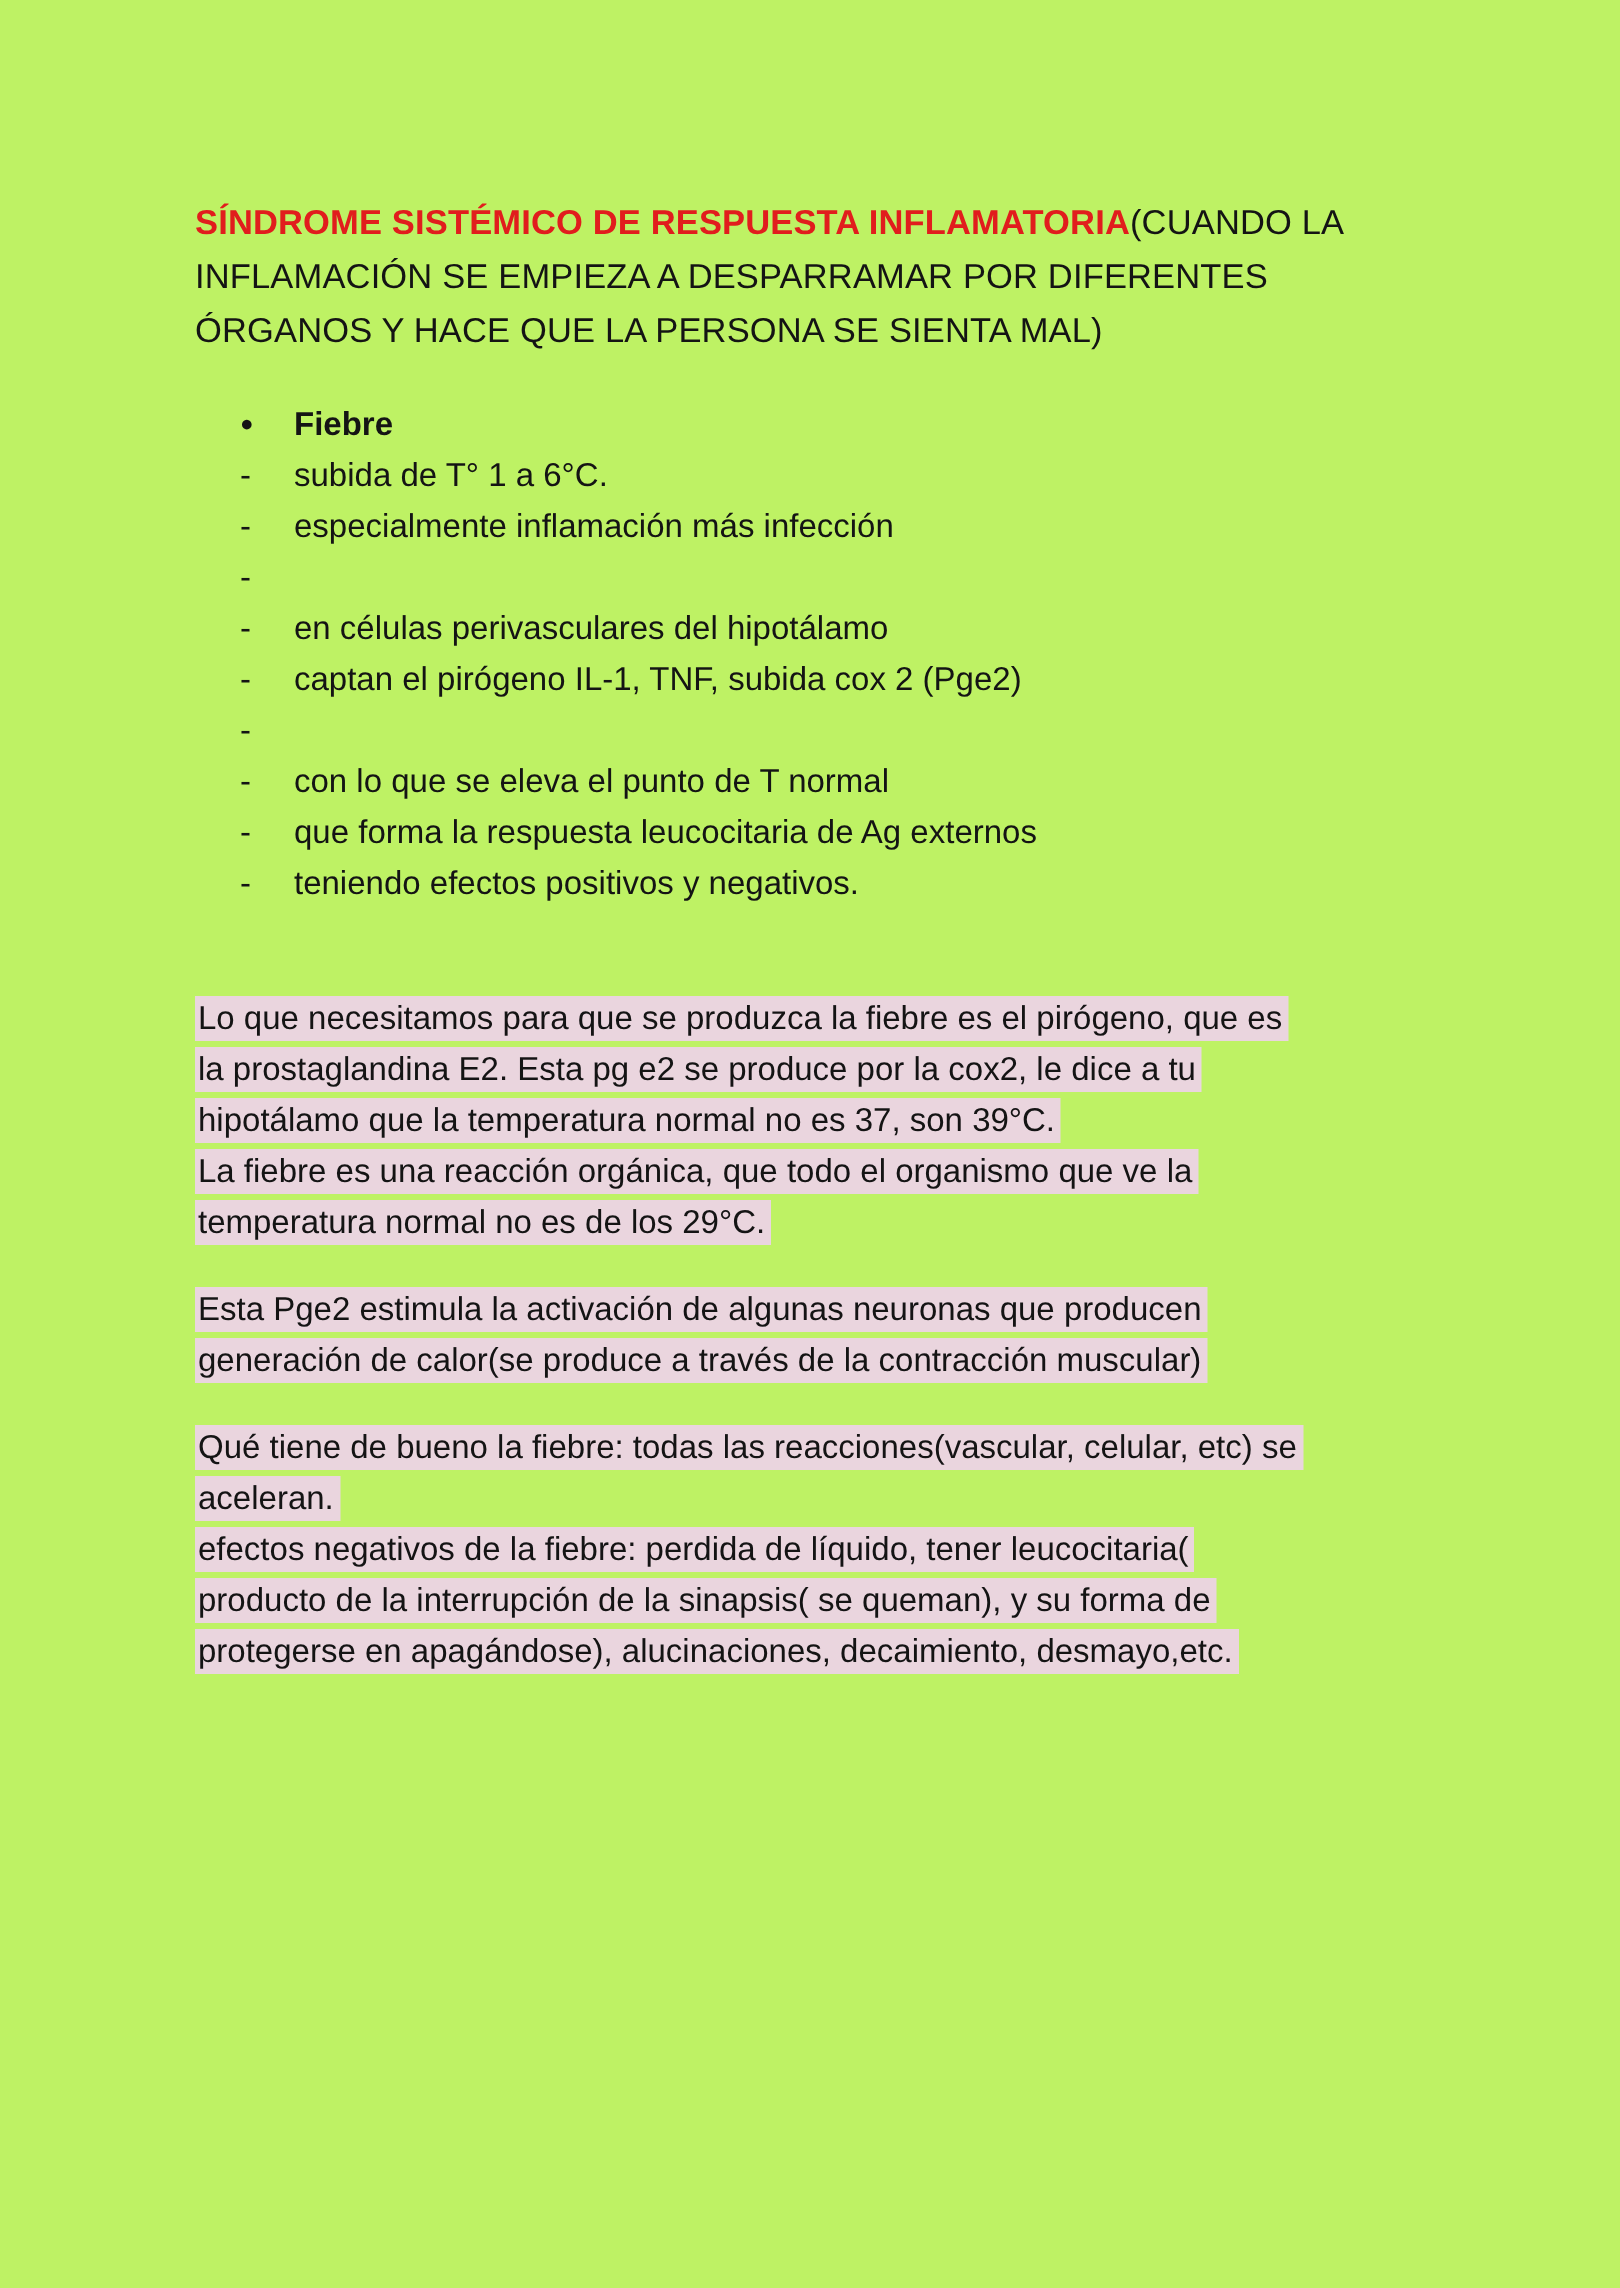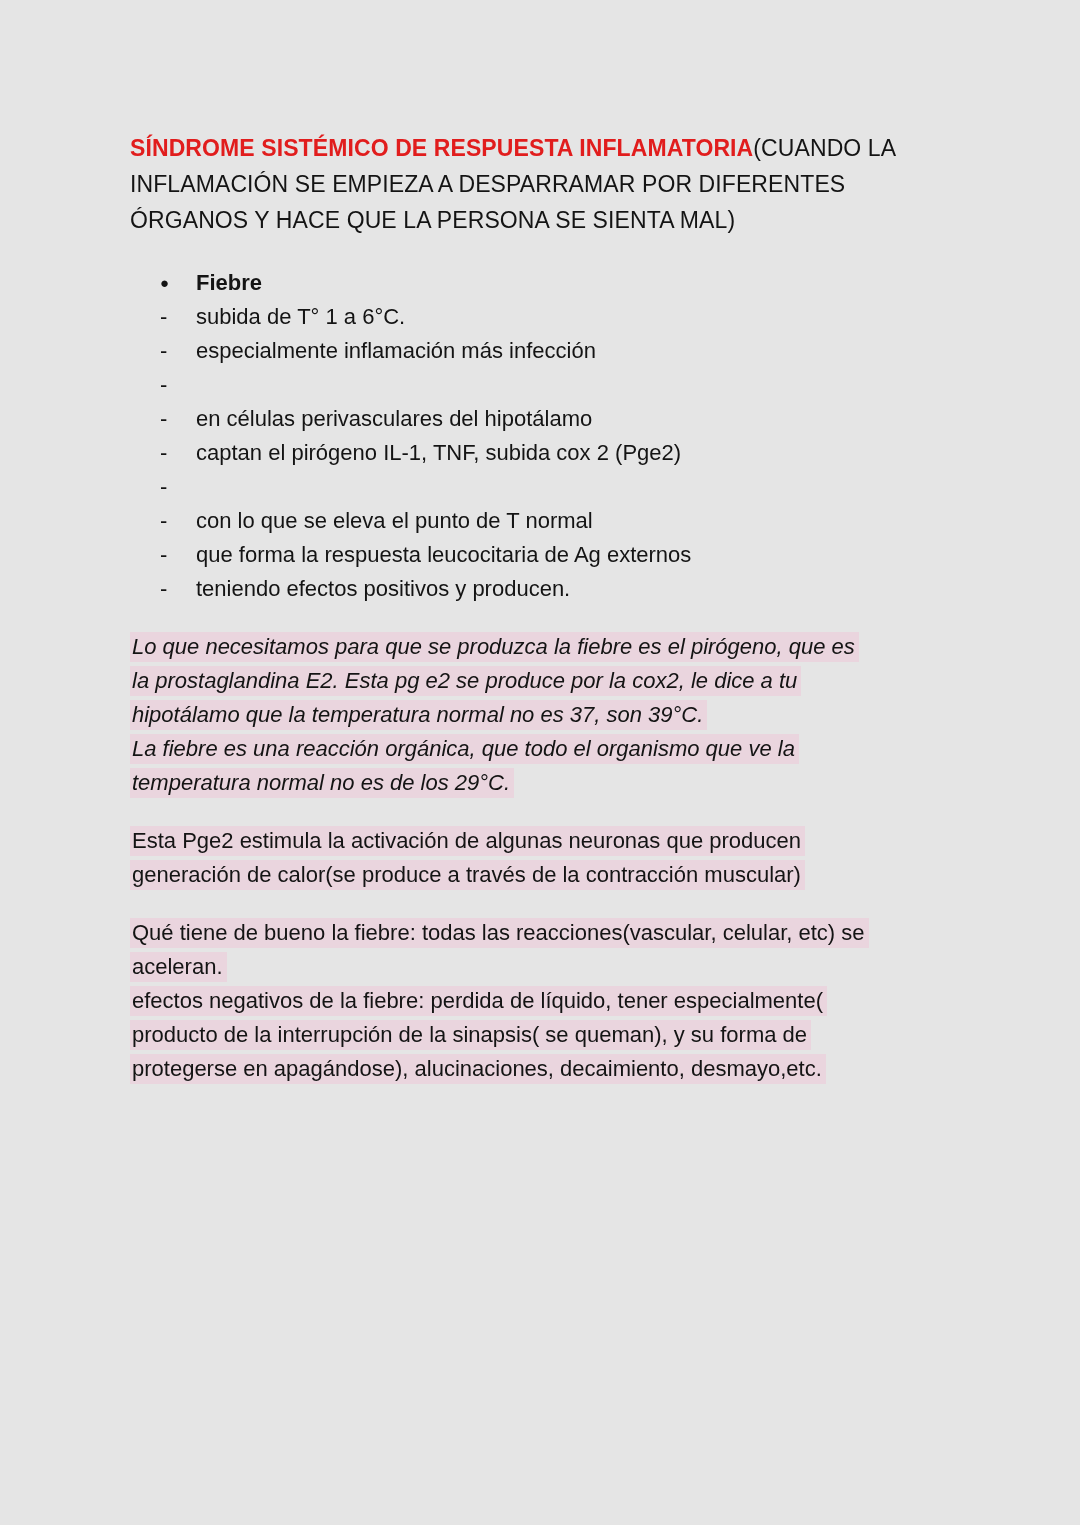--- a/index.html
+++ b/index.html
@@ -1,21 +1,21 @@
 <!DOCTYPE html>
 <html style="--title-red: #e11d1d; --highlight-pink: #ead5de; --text-black: #141414;"><head>
 <meta charset="utf-8">
 <style>
   * { margin: 0; padding: 0; box-sizing: border-box; }
   html, body { background: #ffffff; }
   .doc-page {
     position: relative;
     width: 1080px;
     height: 1525px;
-    background: #e5e5e5;
+    background: #bef264;
     font-family: "Liberation Sans", "DejaVu Sans", sans-serif;
     color: var(--text-black, #141414);
     overflow: hidden;
   }
   .doc-content {
     position: absolute;
     top: 130px;
     left: 130px;
     width: 822px;
   }
@@ -50,21 +50,21 @@
     font-size: 15px;
     line-height: 34px;
   }
   .heading-text {
     font-weight: bold;
   }
   .hl-block {
     font-size: 22px;
     line-height: 34px;
   }
-  .hl-block.first { margin-top: 24px; font-style: italic; }
+  .hl-block.first { margin-top: 56px; }
   .hl-block.next  { margin-top: 24px; }
   .hl-line { height: 34px; white-space: nowrap; }
   .hl-line > span {
     background: var(--highlight-pink, #ead5de);
     padding: 2px 4px 3px 2px;
   }
 </style>
 </head>
 <body>
 
@@ -103,39 +103,39 @@
       <div class="list-row">
         <span class="list-marker">-</span>
         <span>con lo que se eleva el punto de T normal</span>
       </div>
       <div class="list-row">
         <span class="list-marker">-</span>
         <span>que forma la respuesta leucocitaria de Ag externos</span>
       </div>
       <div class="list-row">
         <span class="list-marker">-</span>
-        <span>teniendo efectos positivos y producen.</span>
+        <span>teniendo efectos positivos y negativos.</span>
       </div>
     </div>
 
     <div class="hl-block first">
       <div class="hl-line"><span>Lo que necesitamos para que se produzca la fiebre es el pirógeno, que es</span></div>
       <div class="hl-line"><span>la prostaglandina E2. Esta pg e2 se produce por la cox2, le dice a tu</span></div>
       <div class="hl-line"><span>hipotálamo que la temperatura normal no es 37, son 39°C.</span></div>
       <div class="hl-line"><span>La fiebre es una reacción orgánica, que todo el organismo que ve la</span></div>
       <div class="hl-line"><span>temperatura normal no es de los 29°C.</span></div>
     </div>
 
     <div class="hl-block next">
       <div class="hl-line"><span>Esta Pge2 estimula la activación de algunas neuronas que producen</span></div>
       <div class="hl-line"><span>generación de calor(se produce a través de la contracción muscular)</span></div>
     </div>
 
     <div class="hl-block next">
       <div class="hl-line"><span>Qué tiene de bueno la fiebre: todas las reacciones(vascular, celular, etc) se</span></div>
       <div class="hl-line"><span>aceleran.</span></div>
-      <div class="hl-line"><span>efectos negativos de la fiebre: perdida de líquido, tener especialmente(</span></div>
+      <div class="hl-line"><span>efectos negativos de la fiebre: perdida de líquido, tener leucocitaria(</span></div>
       <div class="hl-line"><span>producto de la interrupción de la sinapsis( se queman), y su forma de</span></div>
       <div class="hl-line"><span>protegerse en apagándose), alucinaciones, decaimiento, desmayo,etc.</span></div>
     </div>
 
   </div>
 </div>
 
 </body></html>

